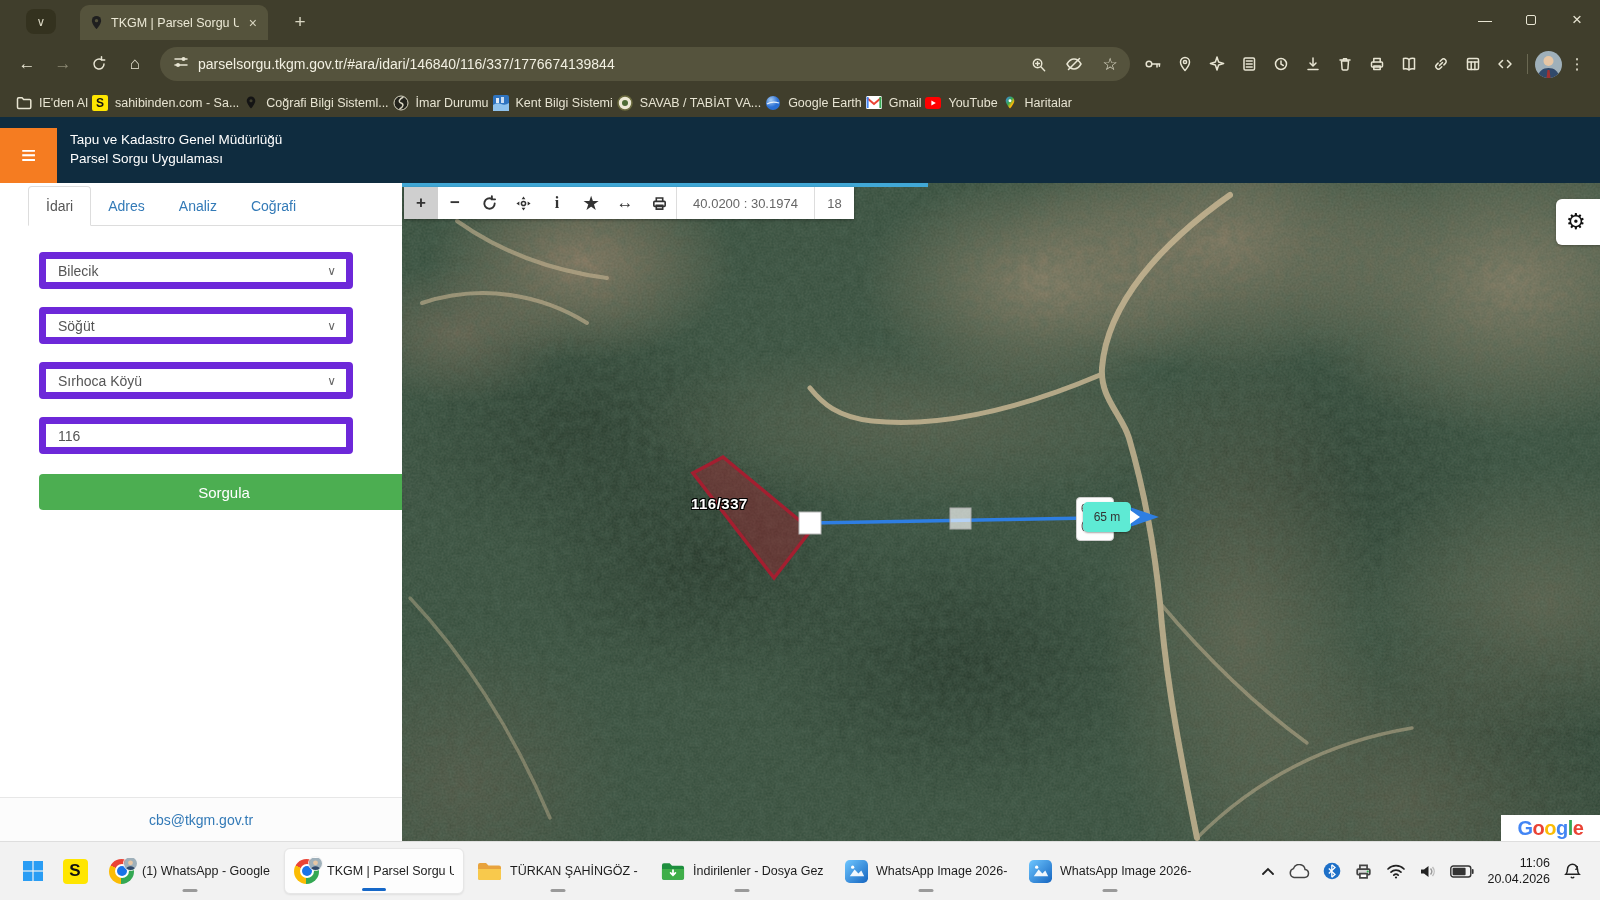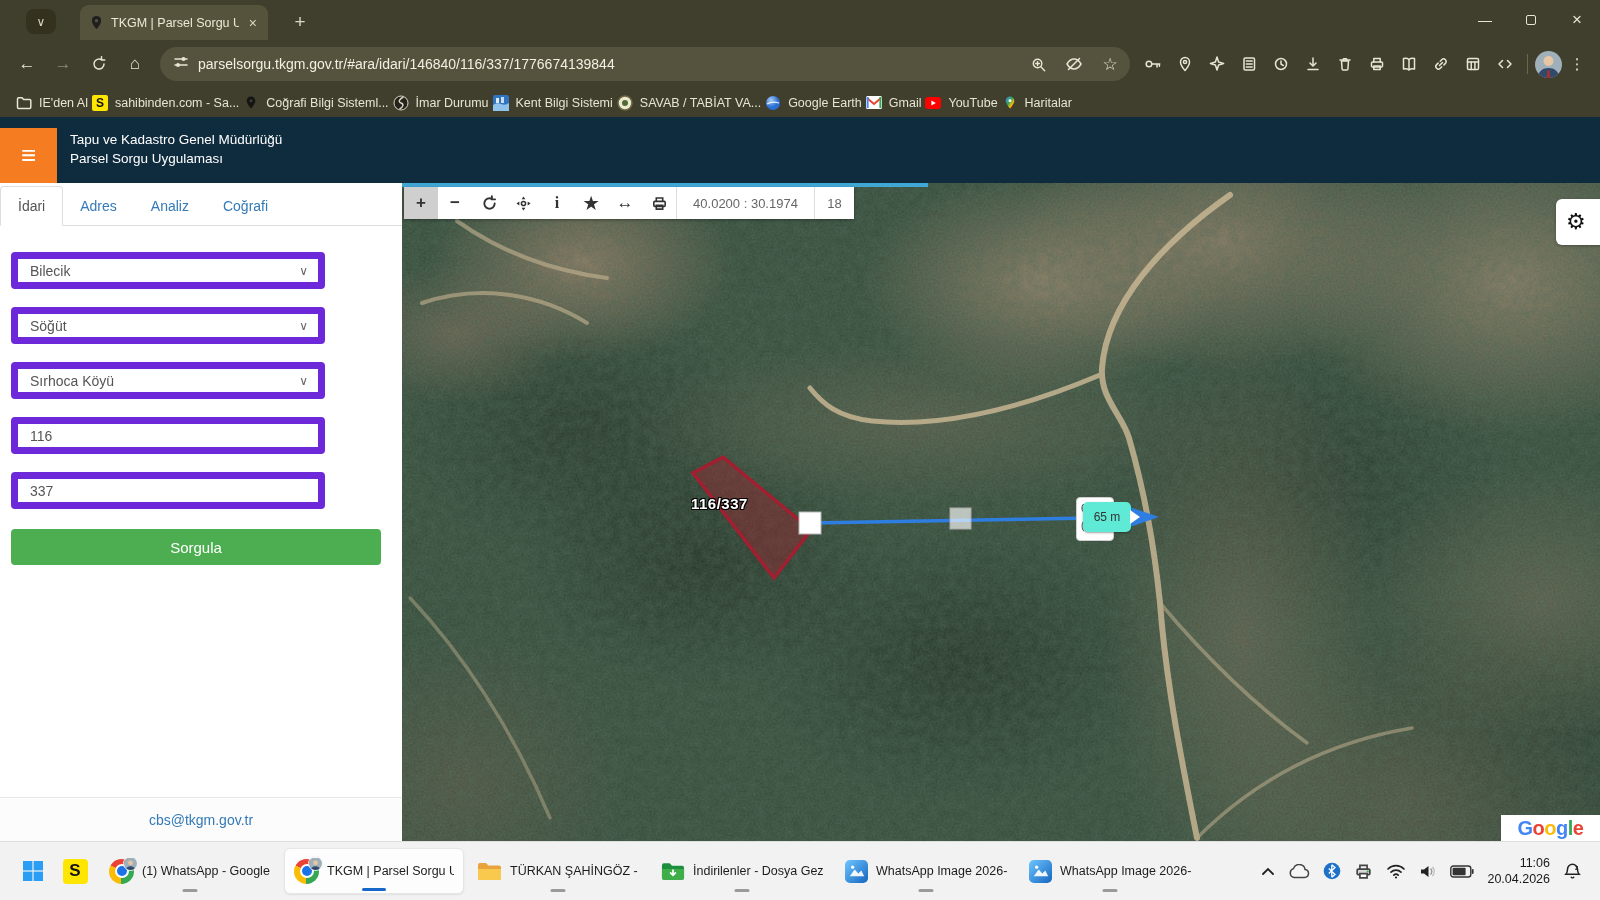--- a/index.html
+++ b/index.html
@@ -48,21 +48,21 @@
   
   .app-header { position:absolute; left:0; top:117px; width:1600px; height:66px; background:#0f2c3f; }
   .menu-btn { position:absolute; left:0; bottom:0; width:57px; height:55px; background:#f57c21; color:#fff;
     font-size:26px; display:flex; align-items:center; justify-content:center; }
   .hdr-titles { position:absolute; left:70px; top:13px; color:#fff; }
   .hdr-titles div { font-size:13.5px; line-height:19px; }
 
   
   .main { position:absolute; left:0; top:183px; width:1600px; height:658px; display:flex; }
 
-  .sidebar { position:relative; width:402px; height:658px; background:#fff; flex:0 0 auto; }
+  .sidebar { position:relative; width:402px; height:658px; background:#fff; flex:0 0 auto;padding-left:28px; }
   .side-tabs { height:43px; border-bottom:1px solid #ddd; display:flex; align-items:flex-end; background:#fff; }
   .stab { padding:11px 17px; font-size:14px; color:#337ab7; }
   .stab.active { background:#fff; border:1px solid #ddd; border-bottom:1px solid #fff; border-radius:4px 4px 0 0;
     color:#555; margin-bottom:-1px; }
   .form { padding:26px 11px 0 11px; }
   .fld { position:relative; width:314px; height:37px; border:7px solid #6d28d9; border-radius:4px; background:#fff;
     color:#555; font-size:14px; display:flex; align-items:center; padding:0 12px; margin-bottom:18px; }
   .fld .chev { position:absolute; right:10px; color:#666; font-size:12px; }
   .fld input { border:none; outline:none; width:100%; font-size:14px; color:#555;
     font-family:"Liberation Sans", sans-serif; }
@@ -438,23 +438,20 @@
           <span>Söğüt</span>
           <span class="chev">∨</span>
         </div>
         <div class="fld">
           <span>Sırhoca Köyü</span>
           <span class="chev">∨</span>
         </div>
         <div class="fld">
           <input value="116" style="">
         </div>
-        <div class="fld">
-          <input value="337" style="">
-        </div>
         <button class="query-btn">Sorgula</button>
       </div>
       <div class="side-footer">
         <a href="#">cbs@tkgm.gov.tr</a>
       </div>
     </div>
 
     <div class="map">
       <div class="map-blobs"></div>
       <svg class="fx">

